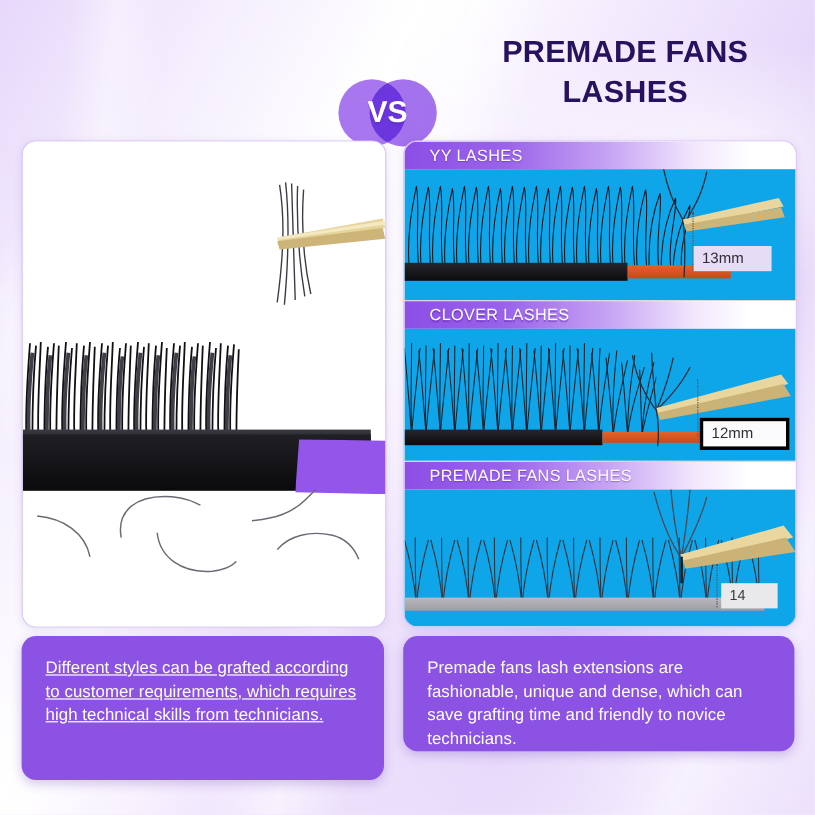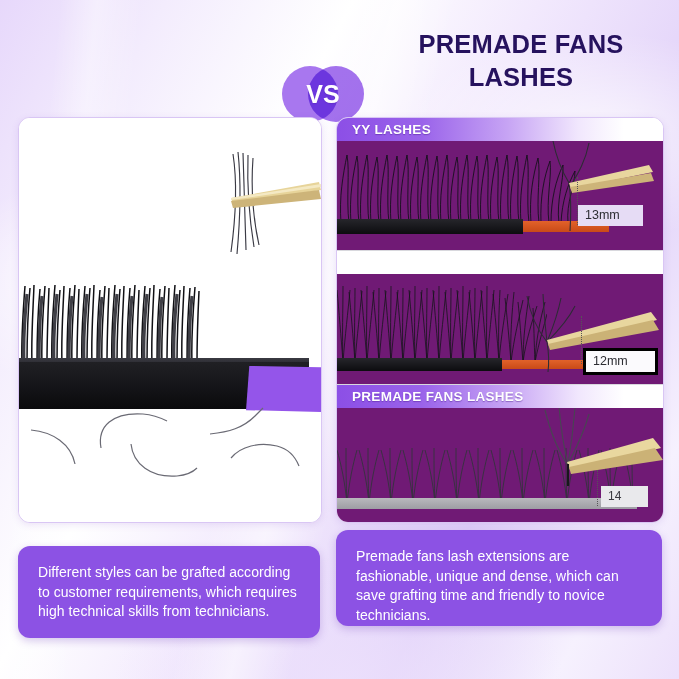--- a/index.html
+++ b/index.html
@@ -77,24 +77,24 @@
   .sec.s1{top:0;height:132px;}
   .sec.s2{top:133px;height:133px;}
   .sec.s3{top:267px;height:137px;}
   .secDiv{position:absolute;left:0;width:326px;height:1px;background:#d8d8dd;}
   .banner{
     position:absolute;left:0;width:326px;height:23px;
     background:linear-gradient(90deg,#8c4fe6 0%,#9a63ea 26%,#c6a3f4 52%,#f1e7fd 74%,#ffffff 88%);
     display:flex;align-items:center;
   }
   .banner span{
-    color:#fff;font-weight:bold;font-size:13.5px;letter-spacing:.3px;
-    margin-left:15px;text-shadow:0 1px 1px rgba(70,25,140,.45);
-  }
-  .secArt{position:absolute;left:0;right:0;top:23px;bottom:0;overflow:hidden;background:#701a75;}
+    color:#fff;font-weight:normal;font-size:13.5px;letter-spacing:.3px;
+    margin-left:21px;text-shadow:0 1px 1px rgba(70,25,140,.45);
+  }
+  .secArt{position:absolute;left:0;right:0;top:23px;bottom:0;overflow:hidden;background:#0ea5e9;}
 
   .mmbox{
     position:absolute;font-size:12.5px;color:#2d2d33;
     padding:3px 6px 4px 7px;line-height:14px;white-space:nowrap;
   }
   .mm13{left:241px;top:64px;background:#e6dcf5;width:52px;}
   .mm12{left:246px;top:74px;background:#fbfafd;border:3px solid #000000;width:56px;}
   .mm13b{left:264px;top:78px;background:#e9e9ec;width:34px;font-size:12px;color:#3a3a40;}
 
   .tickline{position:absolute;width:1px;border-left:1px dotted #555;}
@@ -107,21 +107,21 @@
   
   .tweez{position:absolute;}
 
   
   .cap{
     position:absolute;border-radius:12px;background:#8c52e4;
     color:#fff;box-shadow:0 3px 9px rgba(110,60,185,.28);
     padding:17px 16px 15px 20px;box-sizing:border-box;
   }
   .cap p{margin:0;font-size:14px;line-height:19.5px;letter-spacing:.05px;}
-  #cap-left{left:18px;top:546px;width:302px;height:92px;}
+  #cap-left{left:18px;top:530px;width:302px;height:120px;text-decoration:underline;}
   #cap-right{left:336px;top:530px;width:326px;height:96px;}
 </style>
 </head>
 <body>
 
 <div id="stage">
 
   <div class="header">
     <div class="htitle right">PREMADE FANS LASHES</div>
     <div class="vsbadge">
@@ -266,20 +266,23 @@
           <path d="M39 48 L120 34 L123 42 L41 54 Z" fill="#cdb479"></path>
         </svg>
 
         <div class="tickline" style="left:240px;top:36px;height:48px;"></div>
         <div class="mmbox mm13">13mm</div>
       </div>
     </div>
     <div class="secDiv" style="top:132px;"></div>
 
     <div class="sec s2">
+      <div class="banner">
+        <span>CLOVER LASHES</span>
+      </div>
       <div class="secArt">
 
         <svg style="position:absolute;left:0;top:8px;width:210px;height:80px;" viewBox="0 0 210 80" preserveAspectRatio="none">
           <g stroke="#15151a" stroke-width=".8" fill="none">
             <path d="M6 80 C4 54,2 30,0 8"></path>
               <path d="M6 80 C5 52,6 28,6 4"></path>
               <path d="M6 80 C8 54,11 30,13 8"></path>
             <path d="M18 80 C16 54,14 30,12 10"></path>
               <path d="M18 80 C17 52,18 28,18 6"></path>
               <path d="M18 80 C20 54,23 30,25 9"></path>

